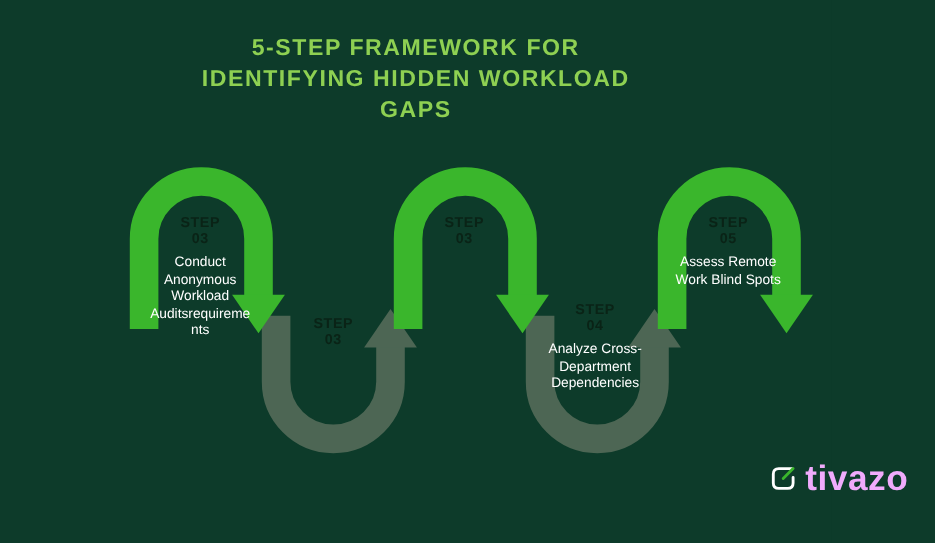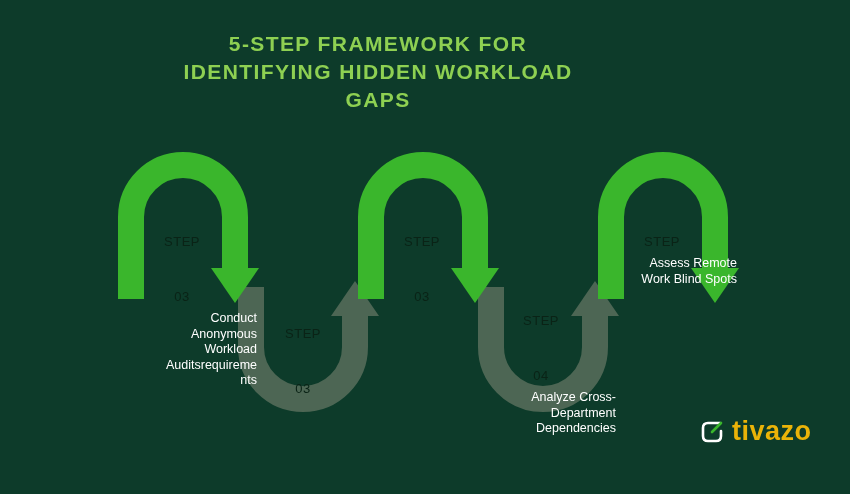--- a/index.html
+++ b/index.html
@@ -21,30 +21,30 @@
   .arrows { position:absolute; top:0; left:0; }
 
   .step { position:absolute; width:150px; transform:translateX(-50%); text-align:center; }
   .step-pos-1 { left:182px; top:194px; }
   .step-pos-2 { left:303px; top:286px; }
   .step-pos-3 { left:422px; top:194px; }
   .step-pos-4 { left:541px; top:273px; }
   .step-pos-5 { left:662px; top:194px; }
 
   .step-label, .step-number {
-    color:#0a2316; font-weight:normal; font-size:13px;
-    line-height:15px; letter-spacing:.5px;margin-top:40px;
+    color:#0a2316; font-weight:bold; font-size:13px;
+    line-height:15px; letter-spacing:.5px;
   }
   .step-desc {
     margin-top:7px; color:#ffffff; font-size:12.5px;
-    line-height:15.5px; white-space:pre-line;text-align:right;
+    line-height:15.5px; white-space:pre-line;
   }
 
   .logo { position:absolute; left:699px; top:416px; display:flex; align-items:center; gap:7px; }
-  .logo-text { color:#eab308; font-size:27px; font-weight:bold; letter-spacing:.5px; }
+  .logo-text { color:#f0abfc; font-size:32px; font-weight:bold; letter-spacing:.5px; }
 </style>
 </head>
 <body>
 
 <div class="canvas">
 
   <div class="title">5-STEP FRAMEWORK FOR
 IDENTIFYING HIDDEN WORKLOAD
 GAPS</div>
 
@@ -96,20 +96,21 @@
   <div class="step step-pos-4">
     <div class="step-label">STEP</div>
     <div class="step-number">04</div>
     <div class="step-desc">Analyze Cross-
 Department
 Dependencies</div>
   </div>
 
   <div class="step step-pos-5">
     <div class="step-label">STEP</div>
+    <div class="step-number">05</div>
     <div class="step-desc">Assess Remote
 Work Blind Spots</div>
   </div>
 
   <div class="logo">
     <svg width="26" height="26" viewBox="0 0 26 26">
       <path d="M21 4 H9 Q4 4 4 9 V17 Q4 22 9 22 H17 Q22 22 22 17 V12" fill="none" stroke="#ffffff" stroke-width="2.6" stroke-linecap="round"></path>
       <path d="M13 13 L22 4" fill="none" stroke="#3ab62c" stroke-width="2.6" stroke-linecap="round"></path>
     </svg>
     <span class="logo-text">tivazo</span>

